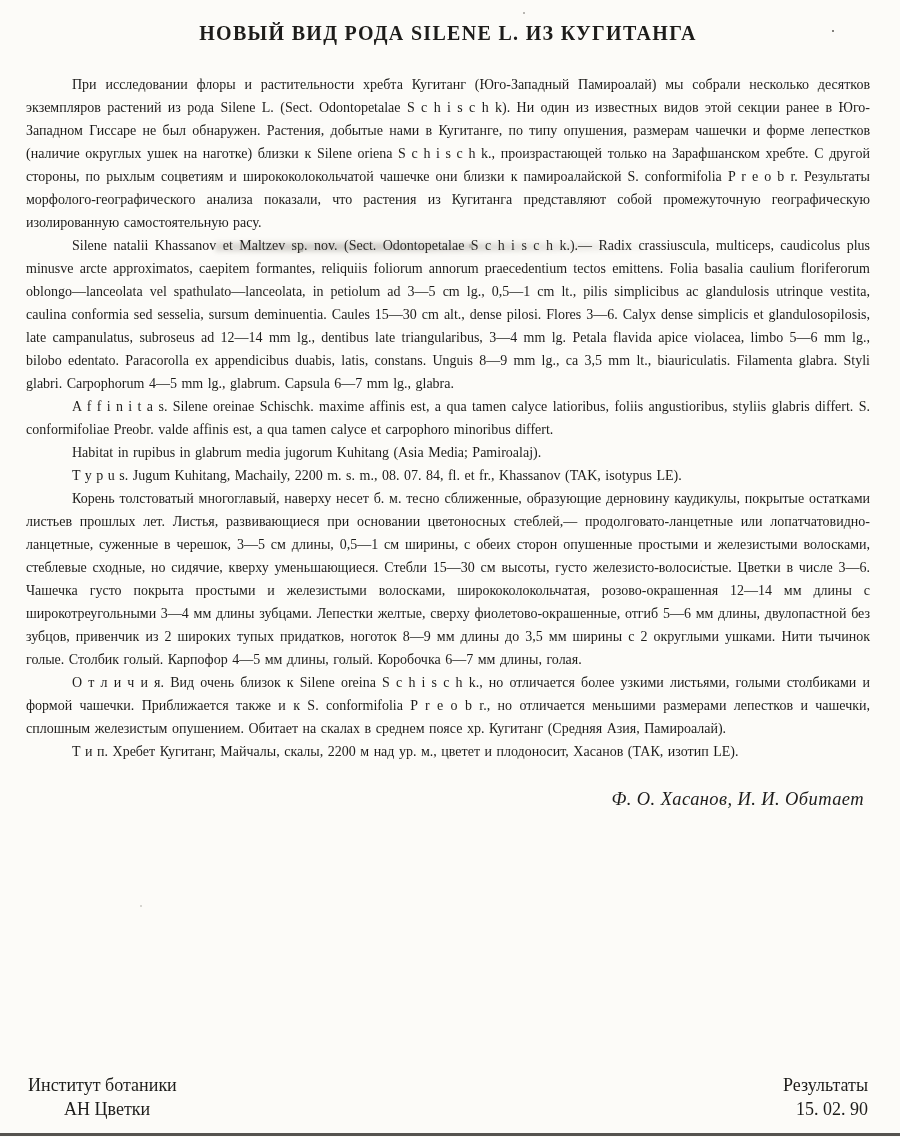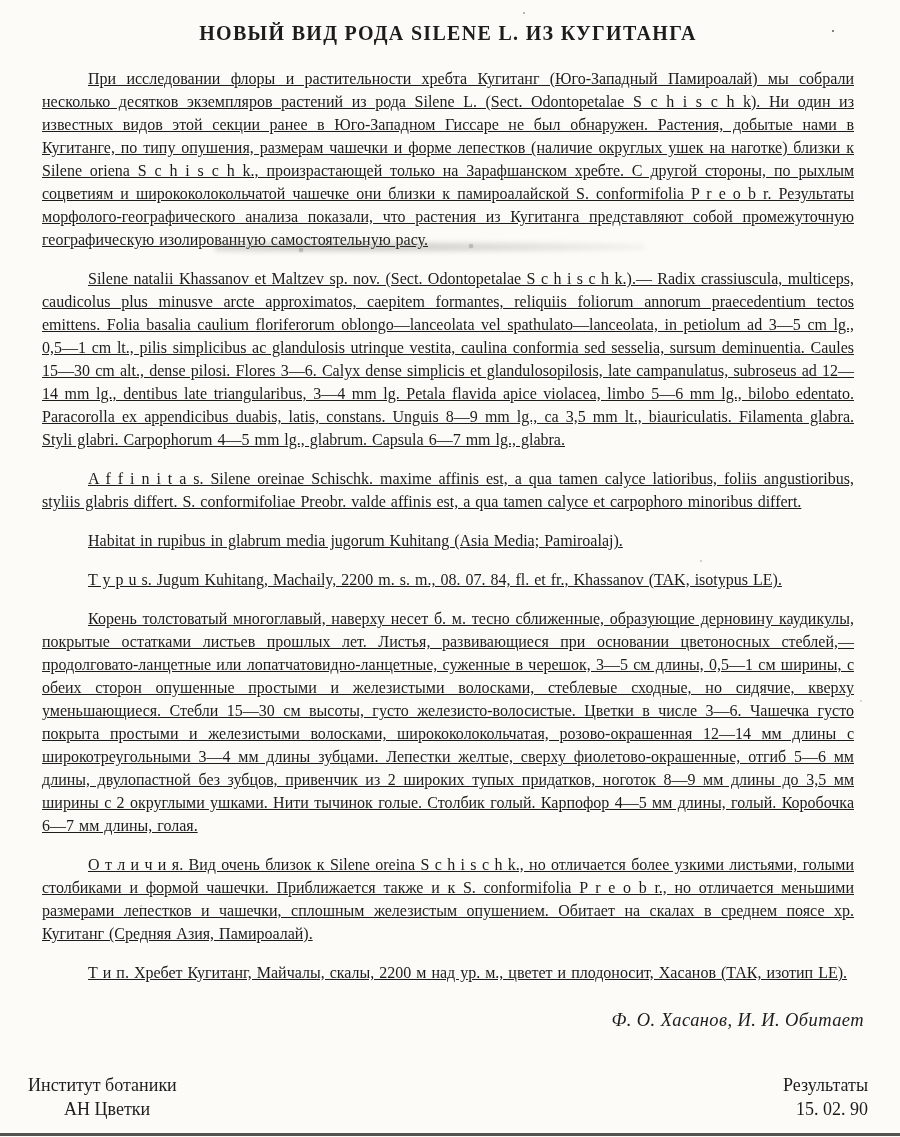--- a/index.html
+++ b/index.html
@@ -12,30 +12,29 @@
     font-family:"Liberation Serif","DejaVu Serif",serif;
     overflow:hidden;
     box-sizing:border-box;
     padding:14px 30px 0 26px;
   }
   .title{
     font-size:20px;
     font-weight:bold;
     text-align:center;
     letter-spacing:1.3px;
-    margin:8px 0 22px 0;
+    margin:8px 0 28px 0;
   }
   .body-text p{
-    margin:16px;
+    margin:0;
     text-align:justify;
     text-indent:46px;
-    font-size:16px;
+    font-size:14px;
     line-height:23px;
     word-spacing:1px;
-    text-decoration:underline;
   }
   .authors{
     text-align:right;
     font-style:italic;
     font-size:18.5px;
     margin-top:26px;
     padding-right:6px;
     letter-spacing:.4px;
   }
   .footer{

